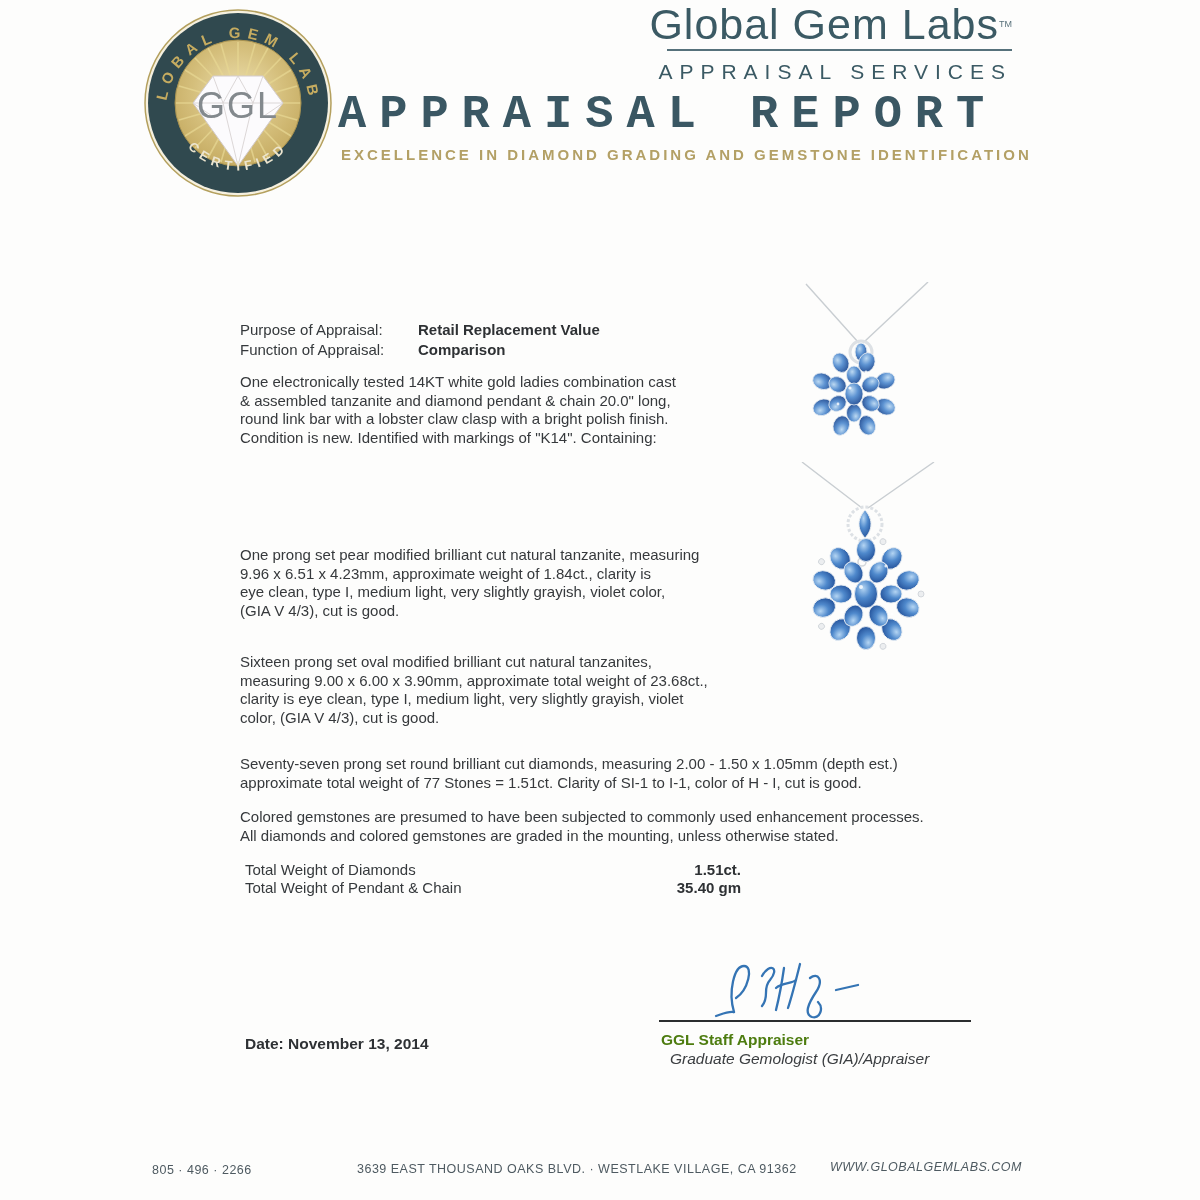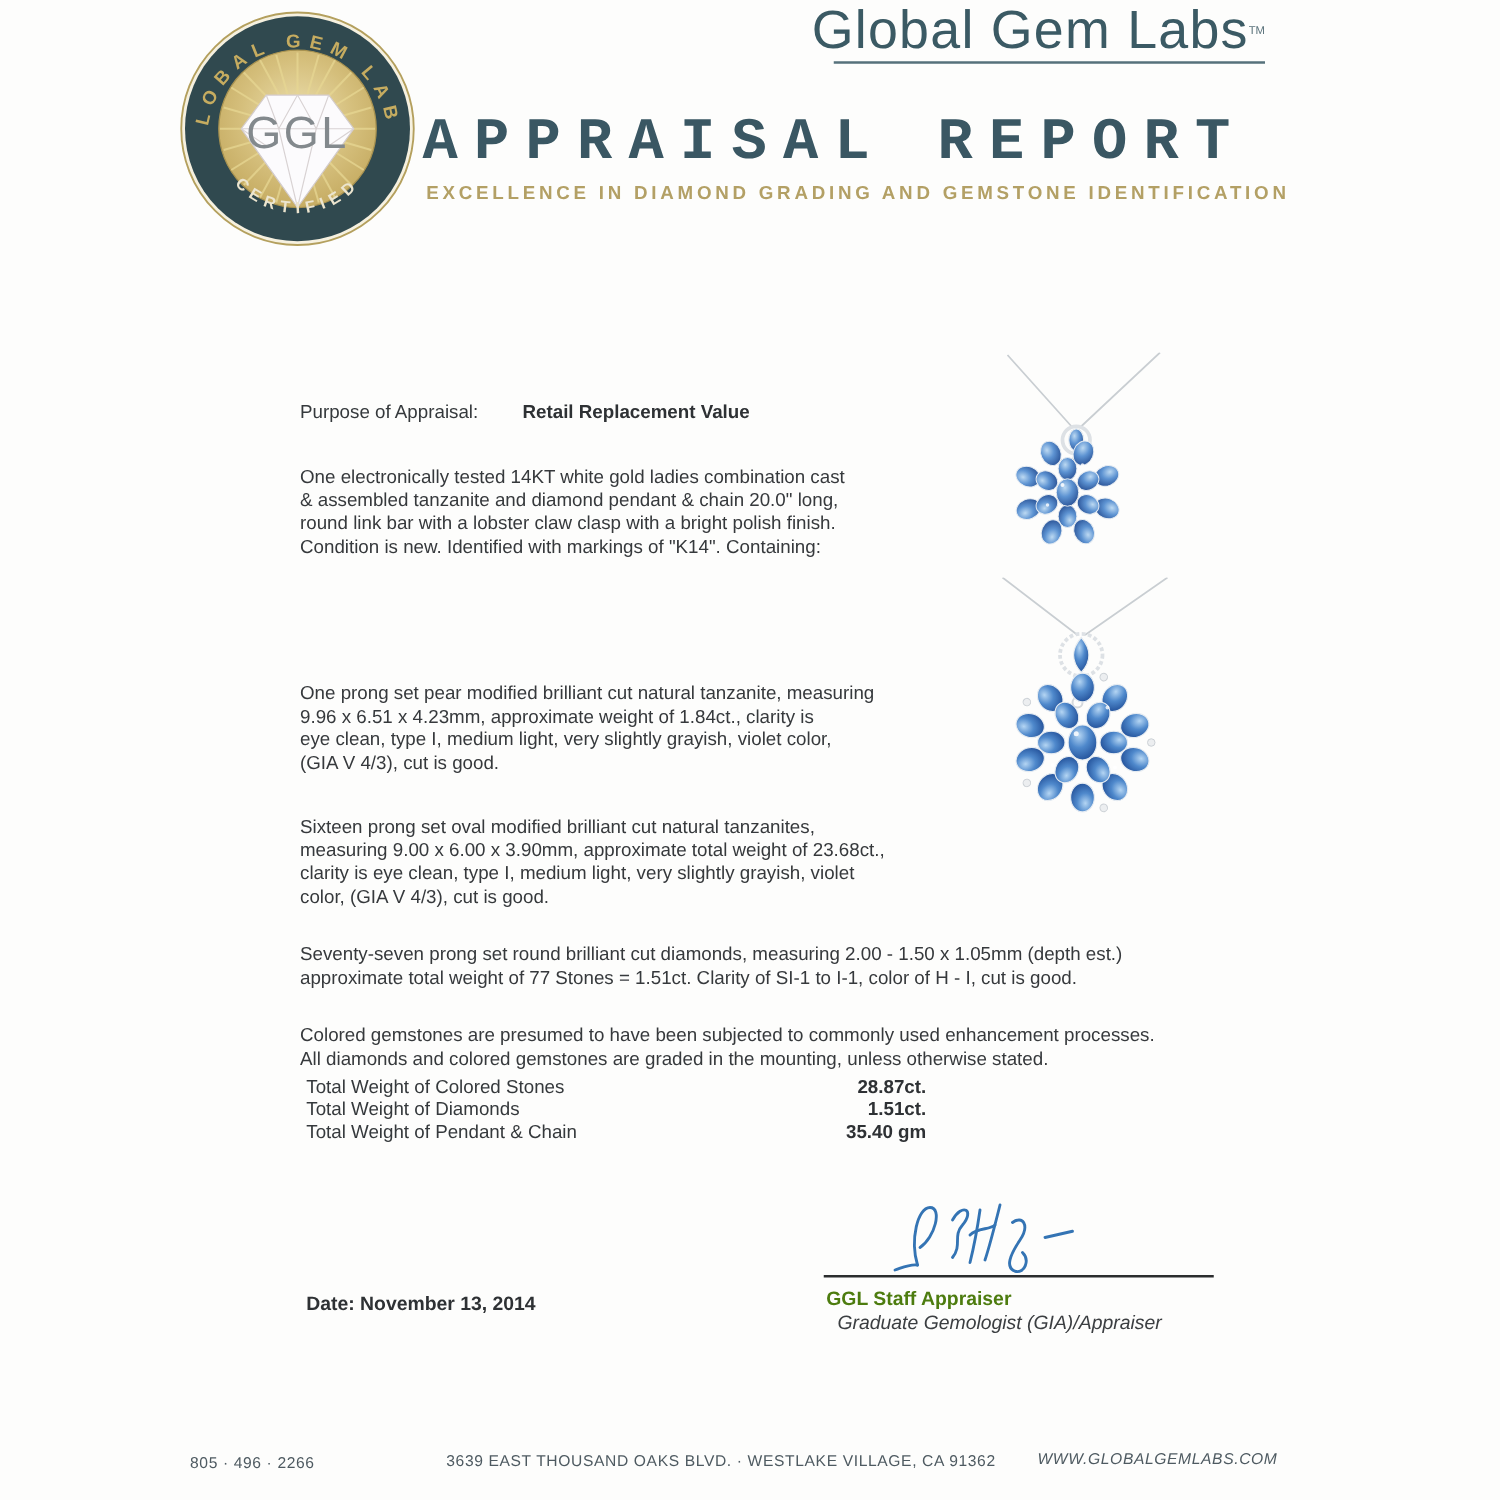--- a/index.html
+++ b/index.html
@@ -33,21 +33,21 @@
   
   .appr-head{position:absolute;left:240px;top:320px;font-size:15px;line-height:19.5px;}
   .appr-row{display:flex;}
   .appr-row .lbl{width:178px;}
   .appr-row .val{font-weight:bold;color:#2e3134;}
   .para{
     position:absolute;left:240px;width:760px;font-size:15px;line-height:18.5px;
     white-space:pre-line;color:#36393c;
   }
   .p1{top:373px;} .p2{top:456px;} .p3{top:546px;}
-  .p4{top:653px;} .p5{top:755px;} .p6{top:808px;margin-top:12px;}
+  .p4{top:653px;} .p5{top:755px;} .p6{top:808px;}
   
   .totals{position:absolute;left:245px;top:861px;width:496px;font-size:15px;line-height:17.8px;}
   .totals .trow{display:flex;justify-content:space-between;}
   .totals .tval{font-weight:bold;color:#2e3134;}
   .total-line{position:absolute;left:245px;top:934px;width:725px;display:flex;font-size:15.5px;font-weight:bold;color:#2d3134;}
   .total-line .cur{margin-left:auto;}
   .total-line .amt{width:92px;text-align:right;}
   
   .sig-svg{position:absolute;left:712px;top:956px;}
   .sig-line{position:absolute;left:659px;top:1020px;width:312px;height:2px;background:#2b2d2e;}
@@ -113,20 +113,21 @@
       <textPath href="#sealTop" startOffset="50%" text-anchor="middle">GLOBAL GEM LABS</textPath>
     </text>
     <text font-size="13" font-weight="bold" fill="#ece5cf" letter-spacing="5" font-family="Liberation Sans, sans-serif">
       <textPath href="#sealBot" startOffset="50%" text-anchor="middle">CERTIFIED</textPath>
     </text>
   </svg>
 
   <div class="brand-block">
     <div class="brand-title"><span>Global Gem Labs</span><sup class="brand-tm">TM</sup></div>
     <div class="brand-rule"></div>
+    <div class="brand-sub">APPRAISAL SERVICES</div>
   </div>
 
   <div class="report-heading">APPRAISAL REPORT</div>
   <div class="report-tagline">EXCELLENCE IN DIAMOND GRADING AND GEMSTONE IDENTIFICATION</div>
 
   <svg class="sig-svg" style="left:778px;top:282px;" width="215" height="180" viewBox="0 0 215 180">
     <defs>
       <radialGradient id="stoneB1" cx="38%" cy="32%" r="75%">
         <stop offset="0%" stop-color="#bcd9f2"></stop>
         <stop offset="45%" stop-color="#5d93d2"></stop>
@@ -269,20 +270,24 @@
       <circle cx="124" cy="104" r="1.6" fill="#ffffff" opacity="0.8"></circle>
       <circle cx="80" cy="150" r="1.6" fill="#ffffff" opacity="0.8"></circle>
       <circle cx="130" cy="152" r="1.6" fill="#ffffff" opacity="0.8"></circle>
     </g>
   </svg>
 
   <div class="appr-head">
     <div class="appr-row">
       <span class="lbl">Purpose of Appraisal:</span>
       <span class="val">Retail Replacement Value</span>
+    </div>
+    <div class="appr-row">
+      <span class="lbl">Function of Appraisal:</span>
+      <span class="val">Comparison</span>
     </div>
   </div>
 
   <div class="para p1">One electronically tested 14KT white gold ladies combination cast
 &amp; assembled tanzanite and diamond pendant &amp; chain 20.0" long,
  round link bar with a lobster claw clasp with a bright polish finish.
 Condition is new.   Identified with markings of "K14".  Containing:</div>
   <div class="para p3">One prong set pear modified brilliant cut natural tanzanite, measuring
 9.96 x 6.51 x 4.23mm,  approximate weight of 1.84ct., clarity is
 eye clean, type I, medium light, very slightly grayish, violet color,
@@ -291,24 +296,20 @@
 measuring 9.00 x 6.00 x 3.90mm,  approximate total weight of 23.68ct.,
 clarity is eye clean, type I, medium light, very slightly grayish, violet
 color, (GIA V 4/3), cut is good.</div>
   <div class="para p5">Seventy-seven prong set round brilliant cut diamonds, measuring 2.00 - 1.50 x 1.05mm (depth est.)
 approximate total weight of 77 Stones = 1.51ct.  Clarity of SI-1 to I-1, color of H - I, cut is good.</div>
   <div class="para p6">Colored gemstones are presumed to have been subjected to commonly used enhancement processes.
 All diamonds and colored gemstones are graded in the mounting, unless otherwise stated.</div>
 
   <div class="totals">
     <div class="trow">
-      <span>Total Weight of Colored Stones</span>
-      <span class="tval">28.87ct.</span>
-    </div>
-    <div class="trow">
       <span>Total Weight of Diamonds</span>
       <span class="tval">1.51ct.</span>
     </div>
     <div class="trow">
       <span>Total Weight of Pendant &amp; Chain</span>
       <span class="tval">35.40 gm</span>
     </div>
   </div>
 
 

